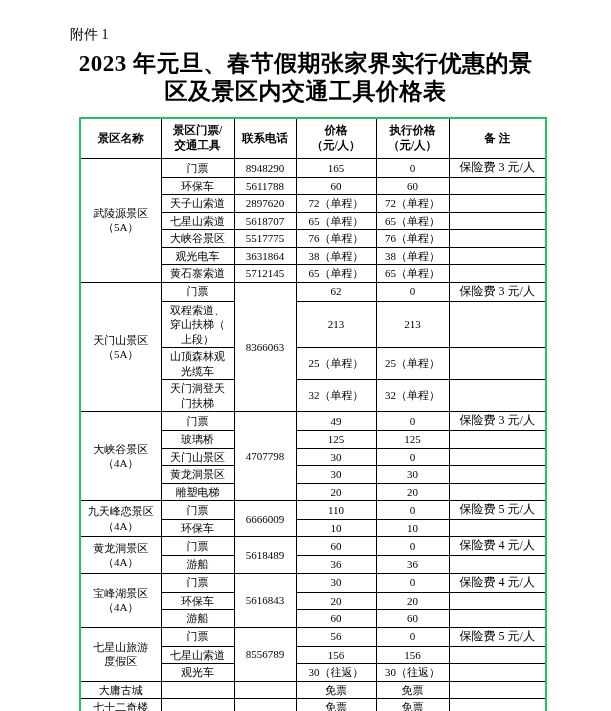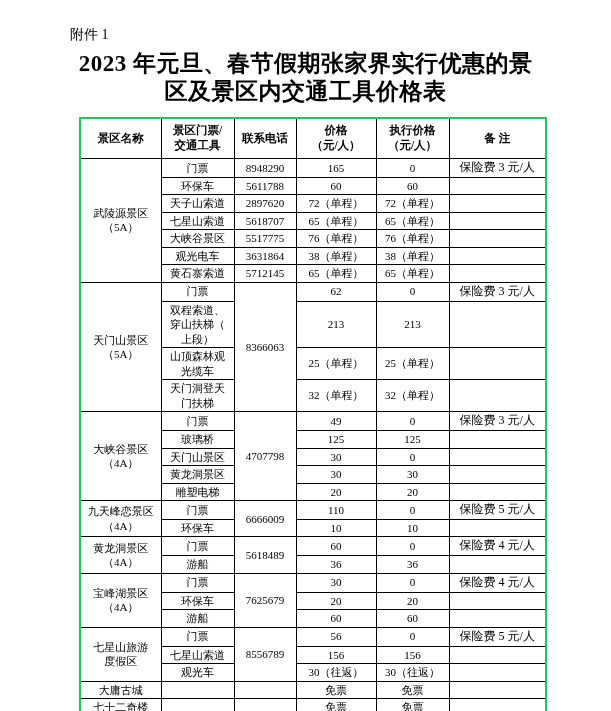--- a/index.html
+++ b/index.html
@@ -250,21 +250,21 @@
         <td>游船</td>
         <td>36</td>
         <td>36</td>
         <td class="remark-cell"></td>
       </tr>
 
       <tr>
         <td class="name-cell" rowspan="3">宝峰湖景区
 （4A）</td>
         <td>门票</td>
-        <td rowspan="3">7625679</td>
+        <td rowspan="3">5616843</td>
         <td>30</td>
         <td>0</td>
         <td class="remark-cell">保险费 4 元/人</td>
       </tr>
       <tr>
         <td>环保车</td>
         <td>20</td>
         <td>20</td>
         <td class="remark-cell"></td>
       </tr>

